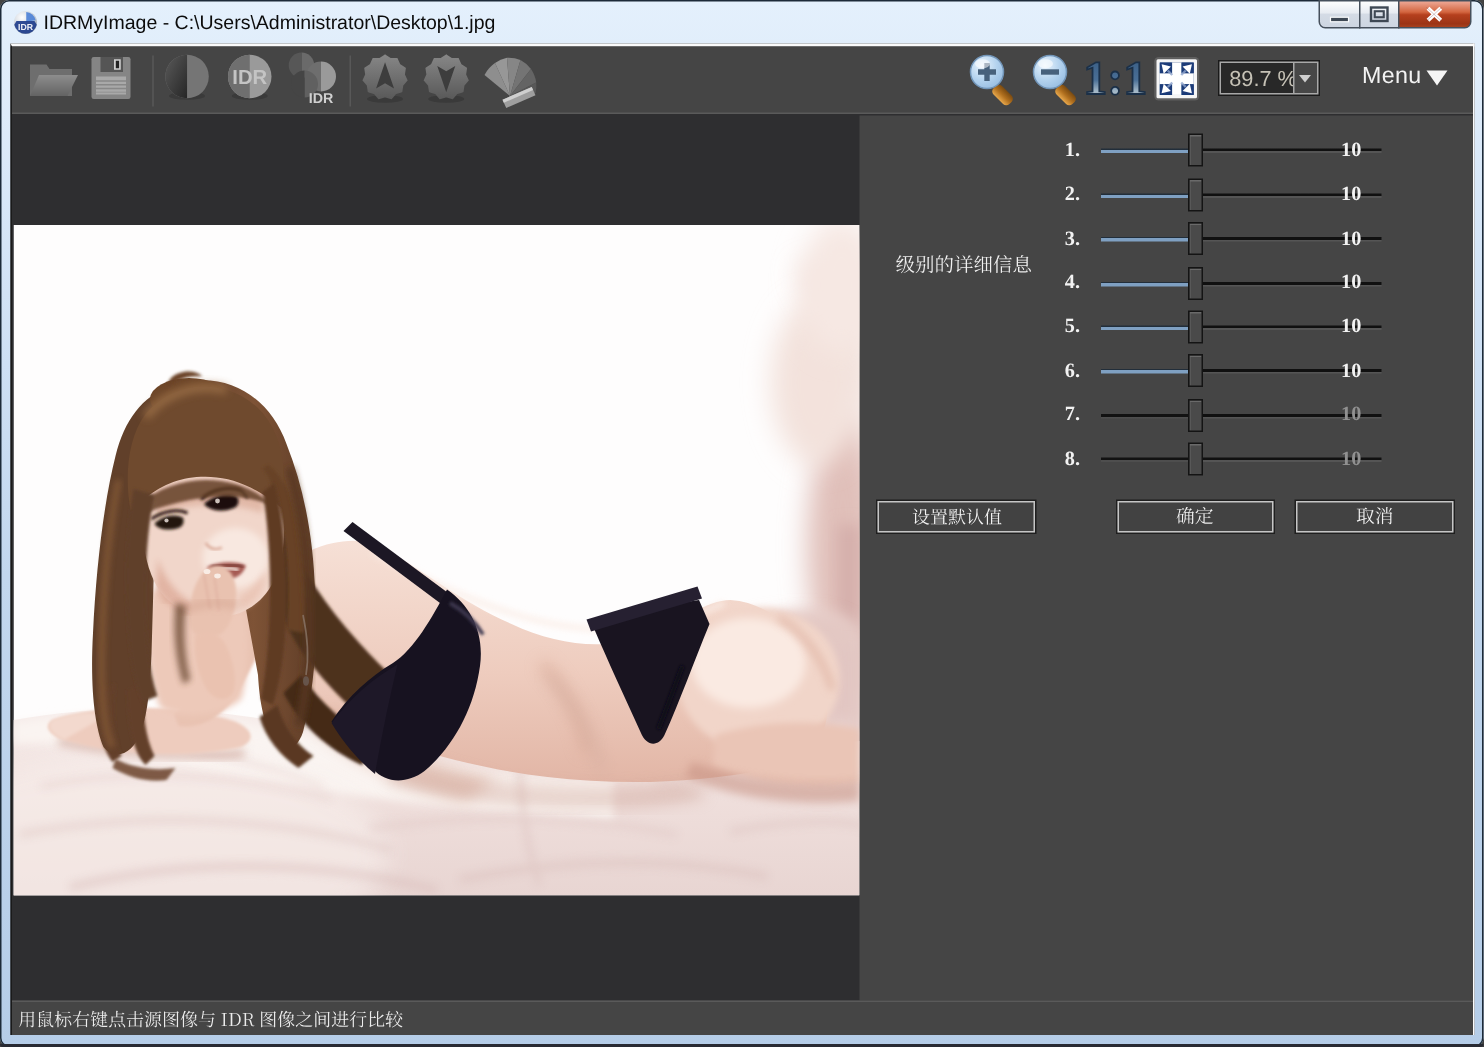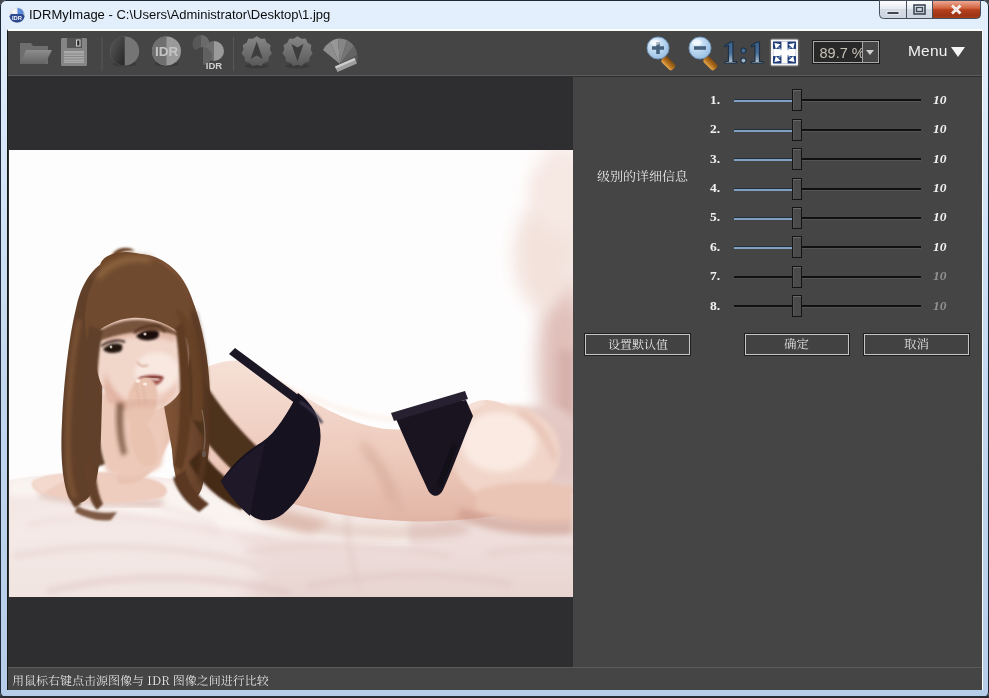--- a/index.html
+++ b/index.html
@@ -8,21 +8,21 @@
 #content { position:absolute; left:7px; top:29px; right:6px; bottom:8px;
   background:#2e2e30; border-top:2px solid #fbfbfb; border-right:1.5px solid #fbfbfb; border-left:1px solid #1a1a1a; }
 #titlebar { position:absolute; left:0; top:0; width:100%; height:14px;padding-left:46px; }
 #title { position:absolute; left:29px; top:7px; font:13px "Liberation Sans",sans-serif; color:#0c0c0c; }
 #toolbar { position:absolute; left:0; top:0; right:0; height:45px; background:#454545; border-bottom:1px solid #5a5a5a; }
 #canvas { position:absolute; left:0; top:46px; bottom:23px; width:564.5px; background:#2e2e30; }
 #panel { position:absolute; left:564.5px; top:46px; bottom:23px; right:0; background:#454545; }
 #status { position:absolute; left:0; bottom:0; right:0; height:23px; background:#454545; border-top:1px solid #5a5a5a; }
 .num,.val { position:absolute; font:bold 13.5px "Liberation Serif",serif; color:#f2f2f2; }
 .num { left:700px; width:20px; text-align:right; }
-.val { left:933px;font-style:italic; }
+.val { left:894px; }
 .trackL { position:absolute; left:734px; width:58px; height:3px;
    background:linear-gradient(180deg,#222e3a 0%,#222e3a 33%,#7fa0c2 33%,#7fa0c2 100%); }
 .trackD { position:absolute; left:734px; width:58px; height:3px;
    background:linear-gradient(180deg,#121212 0%,#121212 66%,#4e4e4e 66%,#4e4e4e 100%); }
 .trackR { position:absolute; left:802px; width:119px; height:3px;
    background:linear-gradient(180deg,#101010 0%,#101010 66%,#555 66%,#555 100%); }
 .thumb { position:absolute; left:791.5px; width:10.5px; height:22px; background:#4a4a4a;
    border:1px solid #141414; box-shadow:inset 0 1px 0 #6a6a6a, inset 1px 0 0 #585858; }
 .btn { position:absolute; top:333.5px; height:21.5px; background:#424242; border:1px solid #c6c6c6;
    box-shadow:0 0 0 1px #1f1f1f; display:flex; align-items:center; justify-content:center; }

